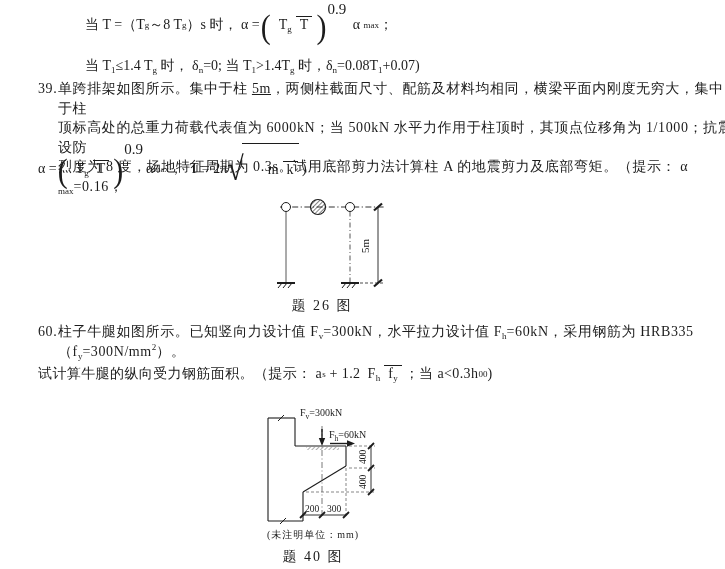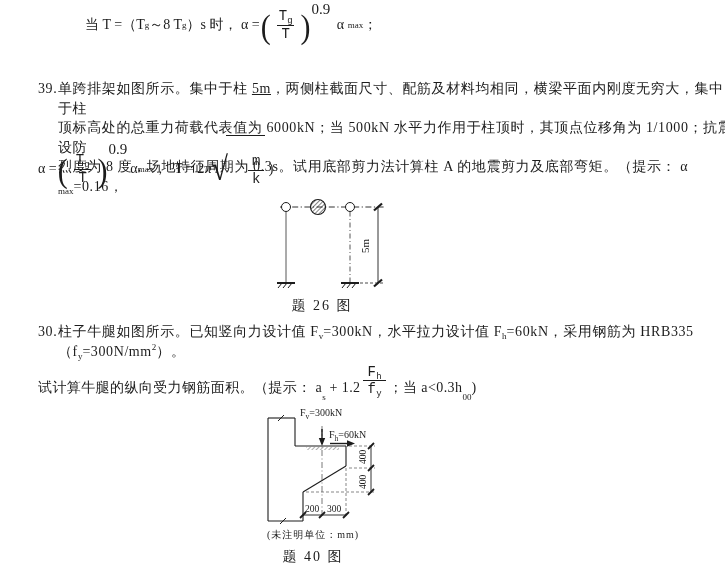--- a/index.html
+++ b/index.html
@@ -8,21 +8,21 @@
     font-family:"Liberation Serif","DejaVu Serif",serif;color:#1c1c1c;
     font-size:14px;overflow:hidden;
   }
   .abs{position:absolute;}
   .cn{letter-spacing:0.6px;line-height:19.5px;}
   sub{font-size:9px;vertical-align:-3px;line-height:0;letter-spacing:0;}
   sup{font-size:9px;vertical-align:6px;line-height:0;letter-spacing:0;}
   .uline{text-decoration:underline;}
   
   .fline{display:inline-flex;align-items:center;white-space:pre;}
-  .frac{display:inline-flex;flex-direction:column;align-items:center;margin:0 3px;line-height:1.15;font-family:Liberation Mono, monospace;}
+  .frac{display:inline-flex;flex-direction:row;align-items:center;margin:0 3px;line-height:1.15;}
   .frac .num,.frac .den{padding:0 4px;text-align:center;white-space:pre;}
   .frac .den{border-top:1px solid #1c1c1c;}
   .bigparen{font-size:30px;font-weight:400;line-height:0.9;transform:scaleY(1.15);margin:0 1px;}
   .exp{align-self:flex-start;font-size:15px;margin:0 3px 0 0;position:relative;top:-2px;}
   .radical{font-size:30px;line-height:0.85;transform:scaleY(1.12);margin-right:-2px;}
   .radicand{border-top:1.2px solid #1c1c1c;padding-top:1px;}
   .radicand .frac .den{border-top:1px solid #1c1c1c;}
   .hang{padding-left:20px;}
   .num-col{display:inline-block;width:20px;margin-left:-20px;}
   .caption{text-align:center;letter-spacing:2px;}
@@ -38,20 +38,23 @@
     <span class="bigparen">(</span>
     <span class="frac">
       <span class="num"><span>T</span><sub>g</sub></span>
       <span class="den">T</span>
     </span>
     <span class="bigparen">)</span>
     <span class="exp">0.9</span>
     <span> α </span><sub>max</sub><span>；</span>
   </div>
 
+  <div class="abs" style="left:85px;top:57px;">
+    <span>当 T</span><sub>1</sub><span>≤1.4 T</span><sub>g</sub><span> 时， δ</span><sub>n</sub><span>=0; 当 T</span><sub>1</sub><span>&gt;1.4T</span><sub>g</sub><span> 时，δ</span><sub>n</sub><span>=0.08T</span><sub>1</sub><span>+0.07)</span>
+  </div>
 
   <div class="abs cn hang" style="left:38px;top:79px;width:675px;">
     <div><span class="num-col">39.</span><span>单跨排架如图所示。集中于柱 </span><span class="uline">5m</span><span>，两侧柱截面尺寸、配筋及材料均相同，横梁平面内刚度无穷大，集中于柱</span></div>
     <div><span>顶标高处的总重力荷载代表值为 6000kN；当 500kN 水平力作用于柱顶时，其顶点位移角为 1/1000；抗震设</span><span>防</span></div>
     <div><span>烈度为 8 度，场地特征周期为 0.3s。试用底部剪力法计算柱 A 的地震剪力及底部弯矩。（提示： α </span><sub>max</sub><span>=0.16，</span></div>
   </div>
 
   <div class="abs fline" style="left:38px;top:143px;height:52px;">
     <span>α =</span>
     <span class="bigparen">(</span>
@@ -107,24 +110,24 @@
       <line x1="113" y1="12" x2="113" y2="88" stroke="#1c1c1c" stroke-width="0.9"></line>
       <line x1="95" y1="88" x2="120" y2="88" stroke="#1c1c1c" stroke-width="0.8" stroke-dasharray="3 2"></line>
       <line x1="109" y1="15.5" x2="117" y2="8.5" stroke="#1c1c1c" stroke-width="2.2"></line>
       <line x1="109" y1="91.5" x2="117" y2="84.5" stroke="#1c1c1c" stroke-width="2.2"></line>
       <text transform="translate(104,58) rotate(-90)" font-size="11">5m</text>
     </g>
   </svg>
   <div class="abs caption" style="left:282px;top:297px;width:80px;">题 26 图</div>
 
   <div class="abs cn hang" style="left:38px;top:322px;width:680px;">
-    <div><span class="num-col">30.</span><span>柱子牛腿如图所示。已知竖向力设计值 F</span><sub>v</sub><span>=300kN，水平拉力设计值 F</span><sub>h</sub><span>=60kN，采用钢筋为 HRB335（f</span><sub>y</sub><span>=300N/mm</span><sup>2</sup><span>）。</span></div>
+    <div><span class="num-col">60.</span><span>柱子牛腿如图所示。已知竖向力设计值 F</span><sub>v</sub><span>=300kN，水平拉力设计值 F</span><sub>h</sub><span>=60kN，采用钢筋为 HRB335（f</span><sub>y</sub><span>=300N/mm</span><sup>2</sup><span>）。</span></div>
   </div>
 
-  <div class="abs fline cn" style="left:38px;top:351px;height:46px;letter-spacing:0.4px;align-items:flex-end;">
+  <div class="abs fline cn" style="left:38px;top:351px;height:46px;letter-spacing:0.4px;">
     <span>试计算牛腿的纵向受力钢筋面积。（提示： a</span><sub>s</sub>
     <span> + 1.2</span>
     <span class="frac">
       <span class="num"><span>F</span><sub>h</sub></span>
       <span class="den"><span>f</span><sub>y</sub></span>
     </span>
     <span>；当 a&lt;0.3h</span><sub>0</sub><sub>0</sub><span>)</span>
   </div>
 
   <svg class="abs" style="left:253px;top:402px;" width="175" height="125" viewBox="0 0 175 125">

